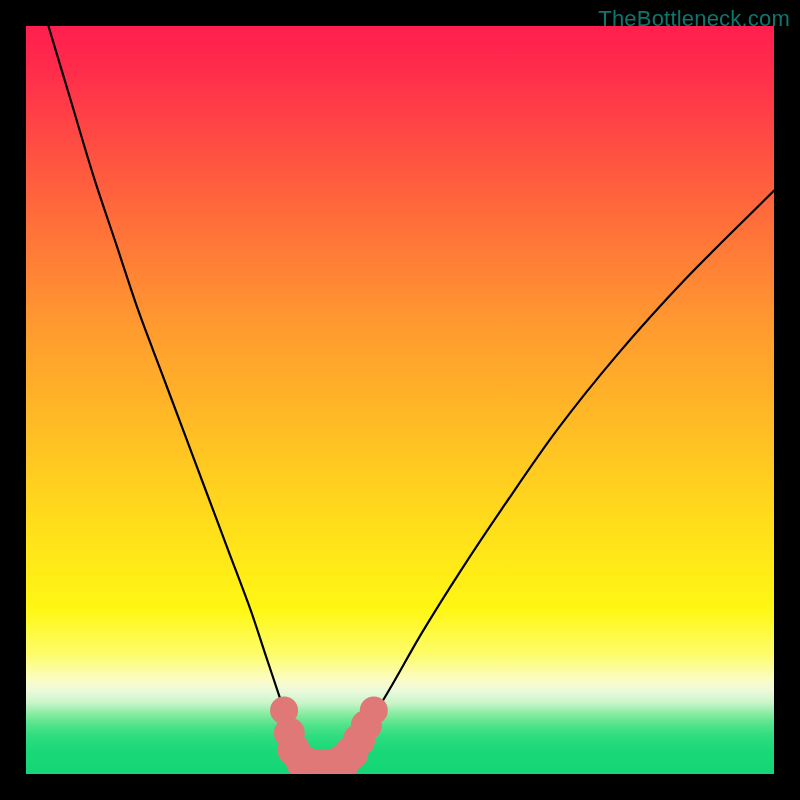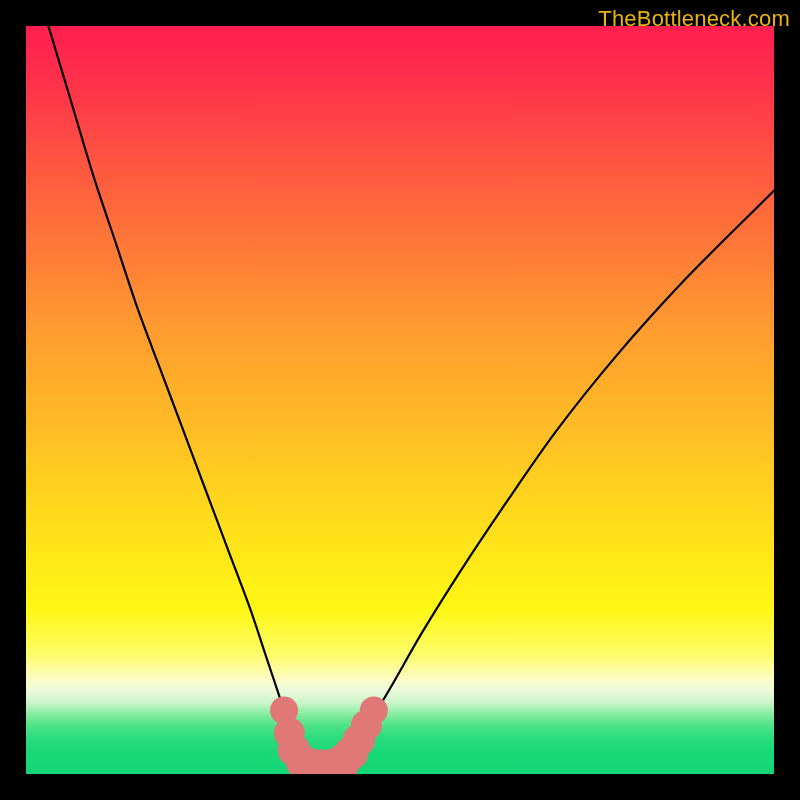--- a/index.html
+++ b/index.html
@@ -43,21 +43,21 @@
       #4fe389 93.5%,
       #2ddd7e 95%,
       #19d878 97%,
       #14d676 100%
     );
   }
   .watermark {
     position: absolute;
     top: 6px;
     right: 10px;
-    color: #eab308;
+    color: #0f766e;
     font-size: 22px;
     font-weight: 500;
     letter-spacing: 0.2px;
     user-select: none;
   }
   svg.curve-layer {
     position: absolute;
     left: 0;
     top: 0;
     width: 748px;

